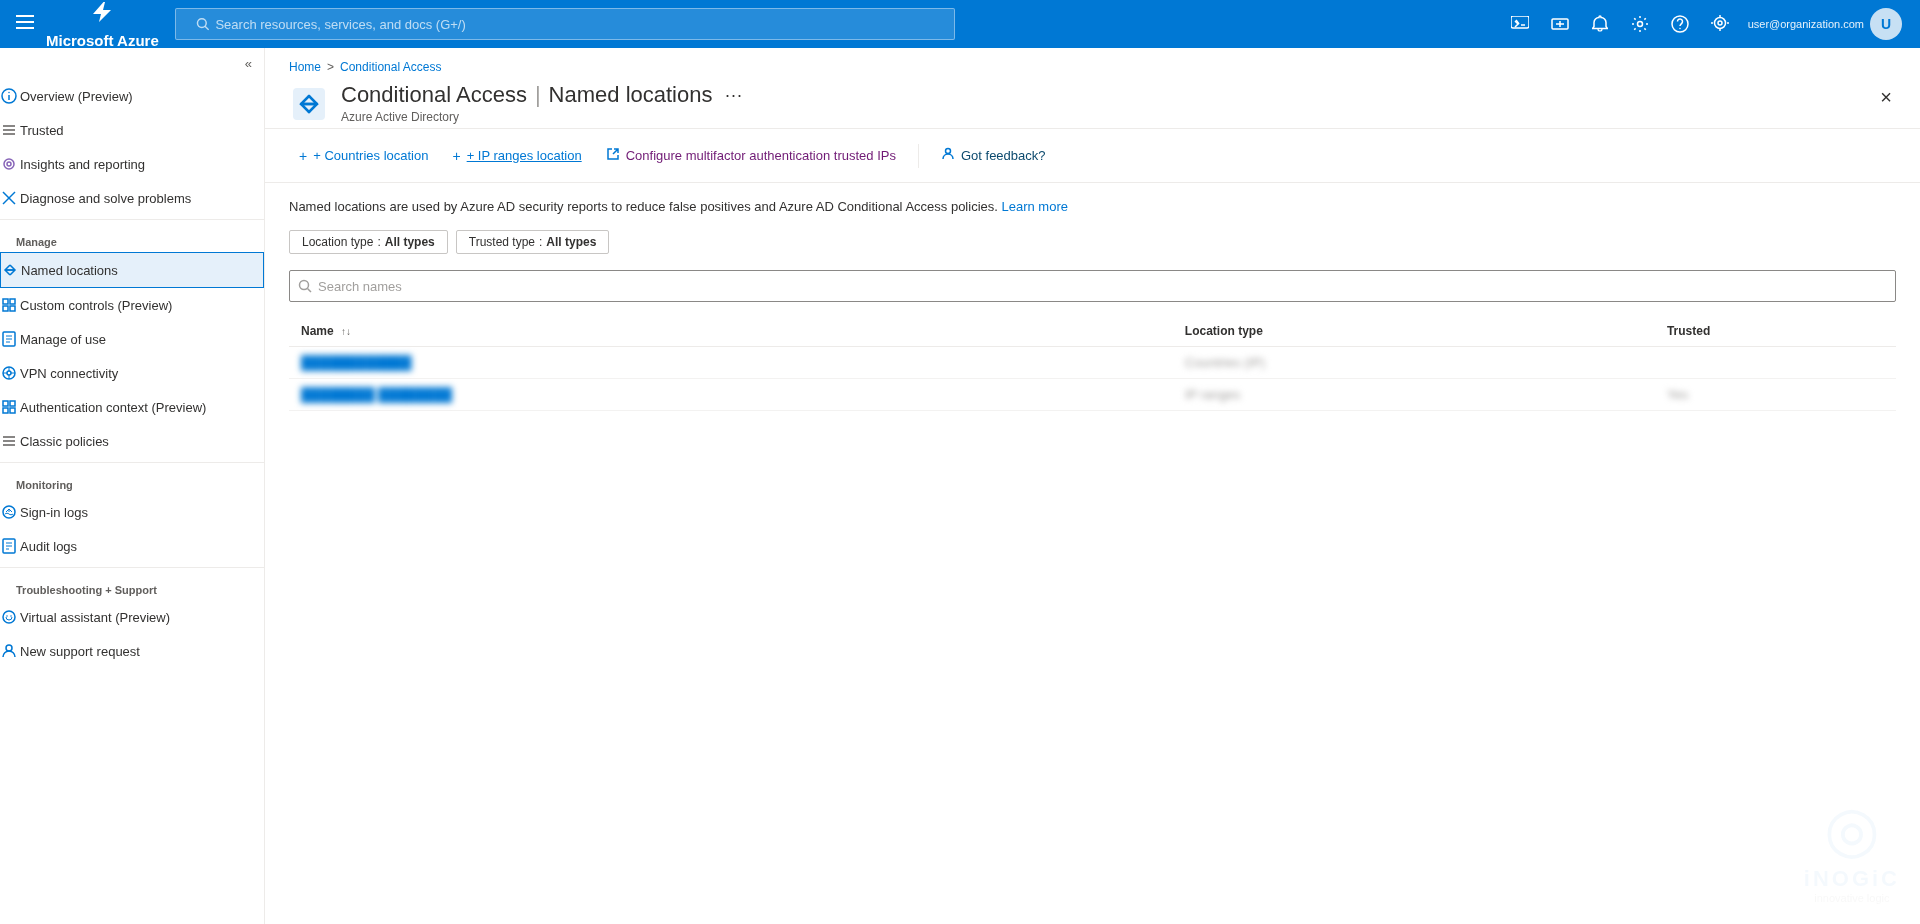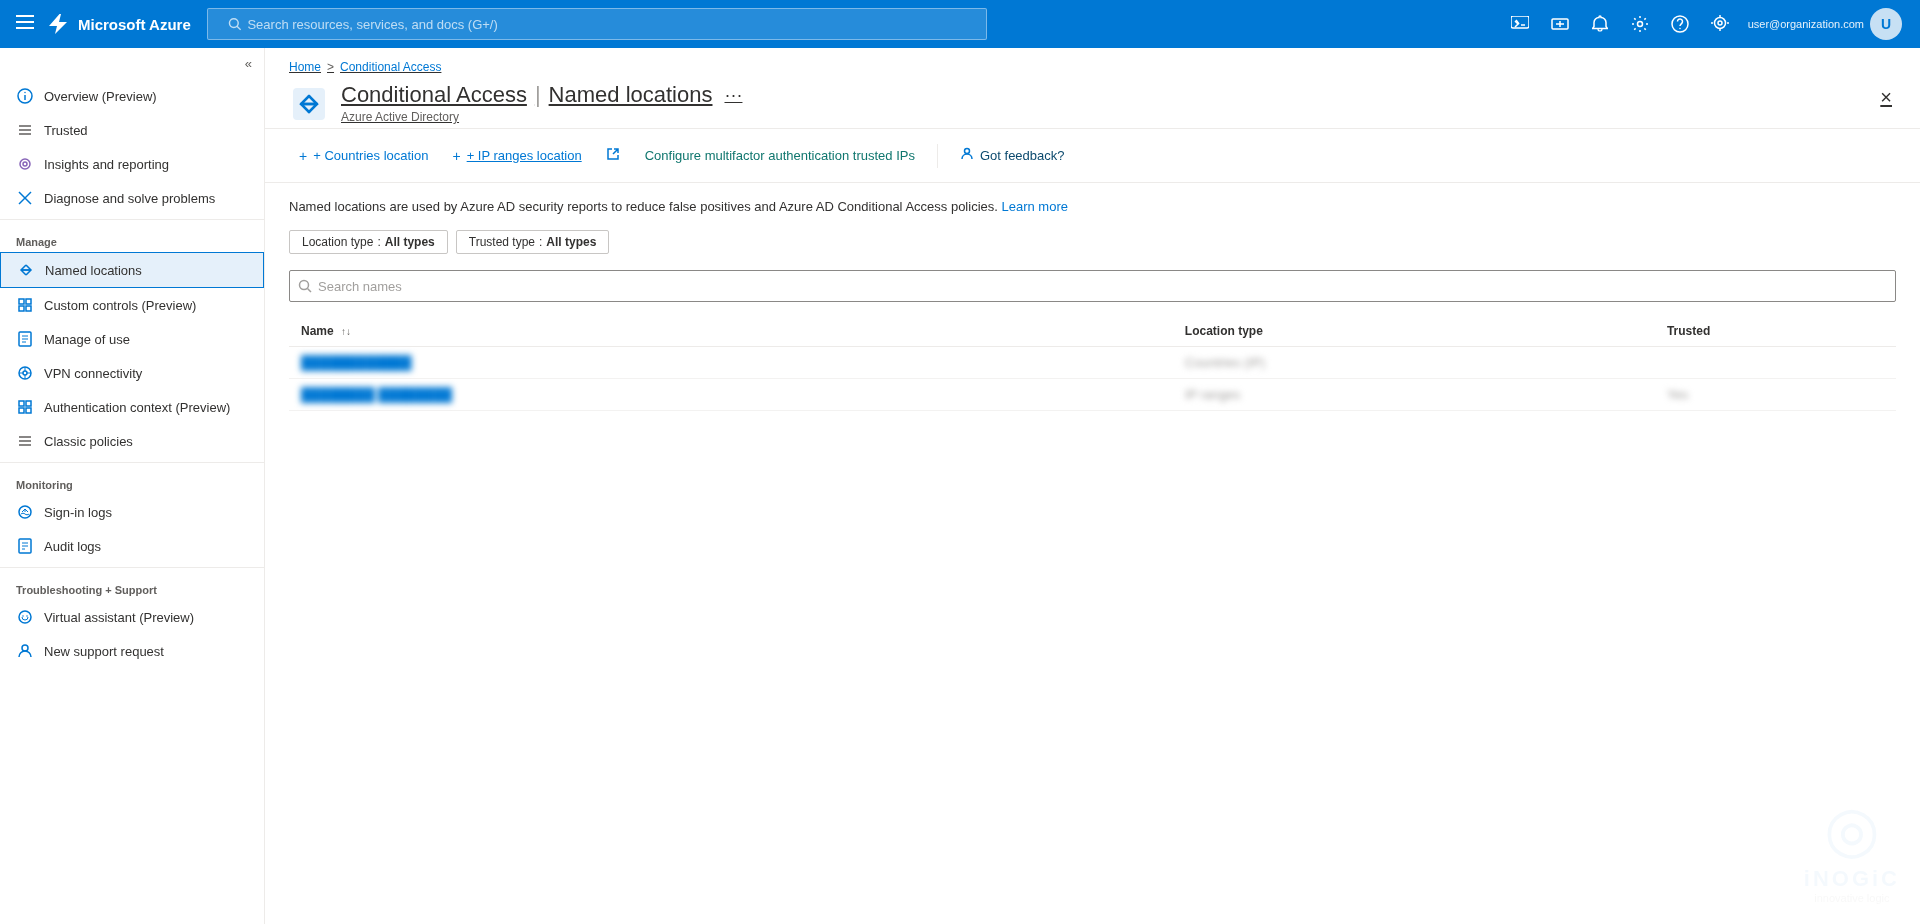--- a/index.html
+++ b/index.html
@@ -9,21 +9,21 @@
     .top-nav {
       background: #0078d4;
       height: 48px;
       display: flex;
       align-items: center;
       padding: 0 12px;
       gap: 8px;
       color: white;
     }
     .top-nav-hamburger { cursor: pointer; padding: 4px; font-size: 16px; }
-    .top-nav-logo { display: flex; align-items: center; gap: 8px; font-size: 15px; font-weight: 600; color: white; margin-right: 8px; }
+    .top-nav-logo { display: flex; align-items: center; gap: 8px; font-size: 15px; font-weight: 600; color: white; margin-right: 8px; flex-direction: column; }
     .top-nav-logo-icon { width: 24px; height: 24px; }
     .top-nav-search {
       flex: 1;
       max-width: 780px;
       background: rgba(255,255,255,0.15);
       border: 1px solid rgba(255,255,255,0.4);
       border-radius: 2px;
       height: 32px;
       display: flex;
       align-items: center;
@@ -70,22 +70,22 @@
       display: flex;
       flex-direction: column;
       overflow-y: auto;
       flex-shrink: 0;
     }
     .sidebar-collapse-btn {
       display: flex; justify-content: flex-end; padding: 8px 12px;
       cursor: pointer; color: #605e5c;
     }
     .sidebar-item {
-      display: flex; align-items: center; gap: 10px;
-      padding: 8px 16px;
+      display: flex; align-items: center; gap: 2px;
+      padding: 8px 0;
       cursor: pointer;
       color: #323130;
       font-size: 13px;
       position: relative;
     }
     .sidebar-item.active {
       background: #e5f0fa;
       border: 1.5px solid #0078d4;
     }
     .sidebar-item-icon { width: 18px; height: 18px; display: flex; align-items: center; justify-content: center; flex-shrink: 0; font-size: 15px; }
@@ -104,21 +104,20 @@
       background: white;
       display: flex;
       flex-direction: column;
       overflow: hidden;
     }
 
     
     .page-header {
       padding: 12px 24px 0;
       border-bottom: 1px solid #edebe9;
-      text-decoration: underline;
     }
     .breadcrumb {
       display: flex; align-items: center; gap: 6px;
       font-size: 12px; color: #0078d4;
       margin-bottom: 8px;
     }
     .breadcrumb-separator { color: #605e5c; }
     .breadcrumb-item { cursor: pointer; }
     .breadcrumb-current { color: #0078d4; }
 
@@ -538,21 +537,21 @@
         <span style="font-size:14px; color:#0078d4;">+</span>
         <span style="color:#0078d4;text-decoration:underline;">+ IP ranges location</span>
       </button>
       <button class="toolbar-btn">
         <span style="color:#0078d4; font-size:13px;">
           <svg width="14" height="14" viewBox="0 0 14 14" fill="none">
             <path d="M6 2H2v10h10V8" stroke="#0078d4" stroke-width="1.5" fill="none"></path>
             <path d="M8 2h4v4M12 2L7 7" stroke="#0078d4" stroke-width="1.5" fill="none"></path>
           </svg>
         </span>
-        <span style="color:#0f766e;margin-left:19px;">Configure multifactor authentication trusted IPs</span>
+        <span style="color:#701a75;">Configure multifactor authentication trusted IPs</span>
       </button>
       <div class="toolbar-divider"></div>
       <button class="toolbar-btn">
         <span>
           <svg width="14" height="14" viewBox="0 0 14 14" fill="none">
             <circle cx="7" cy="4" r="2.5" stroke="#0078d4" stroke-width="1.5" fill="none"></circle>
             <path d="M2 12c0-2.8 2.2-5 5-5s5 2.2 5 5" stroke="#0078d4" stroke-width="1.5" fill="none"></path>
           </svg>
         </span>
         <span style="color:#0c4a6e;">Got feedback?</span>

